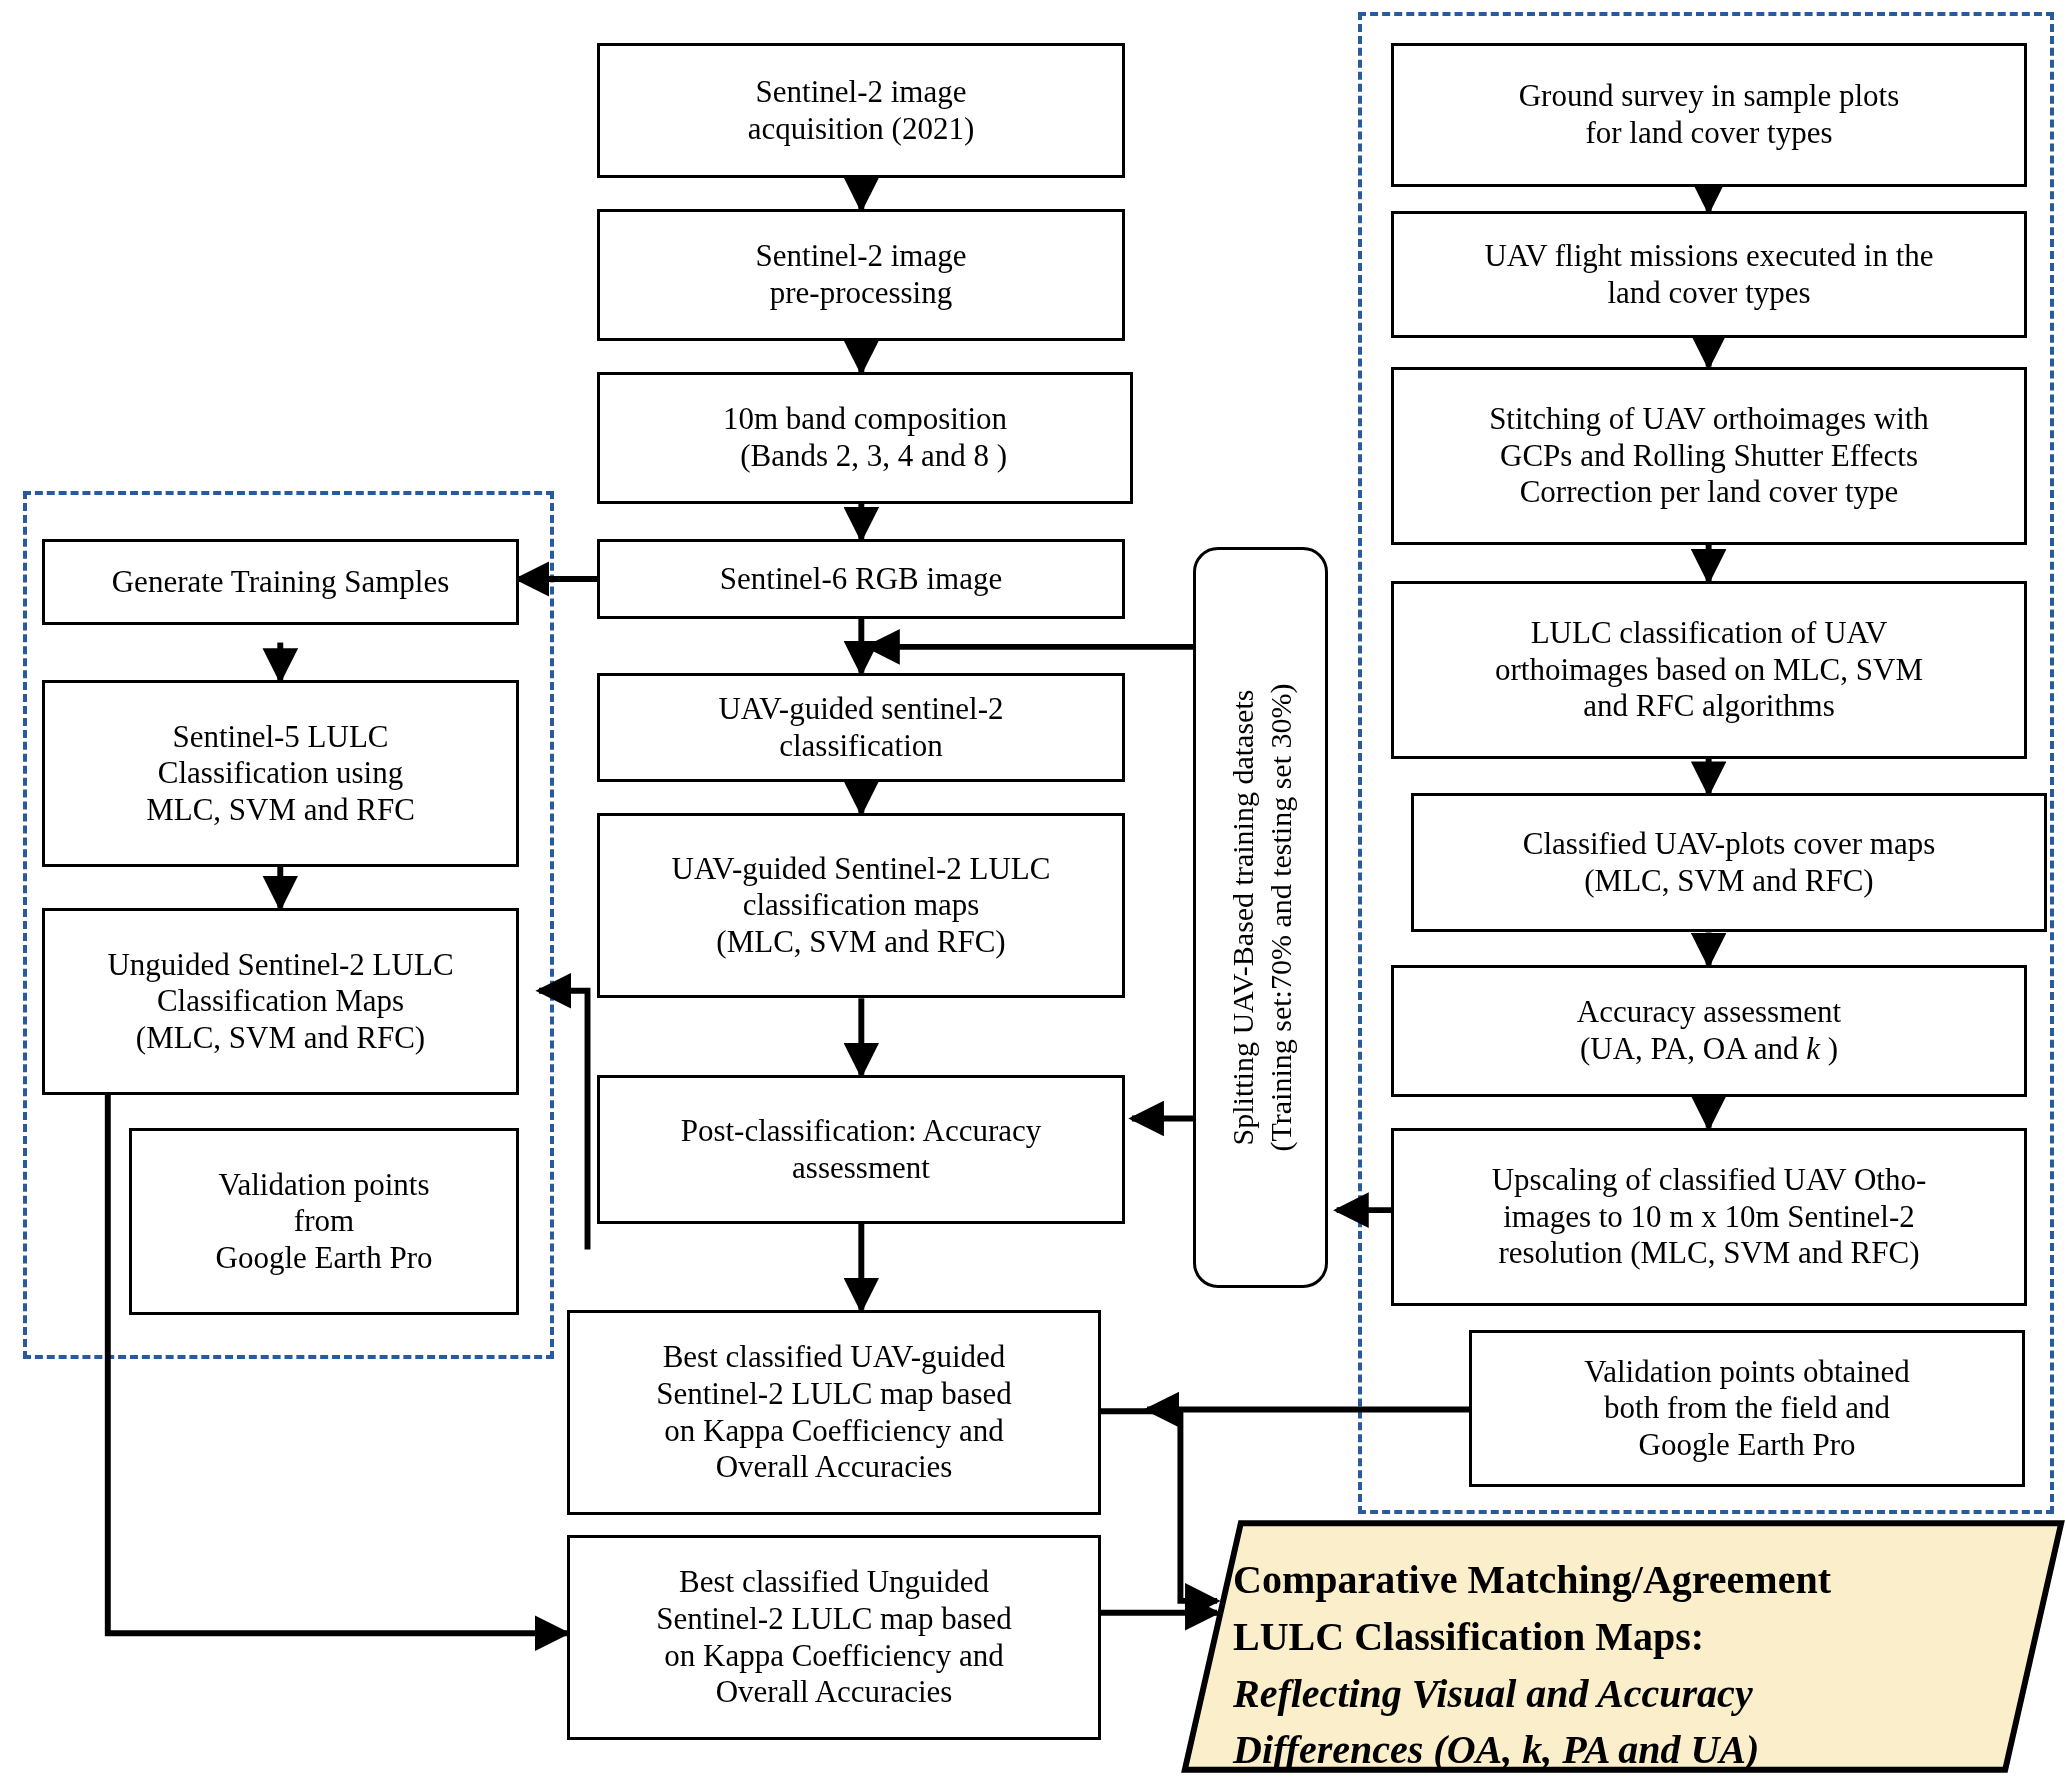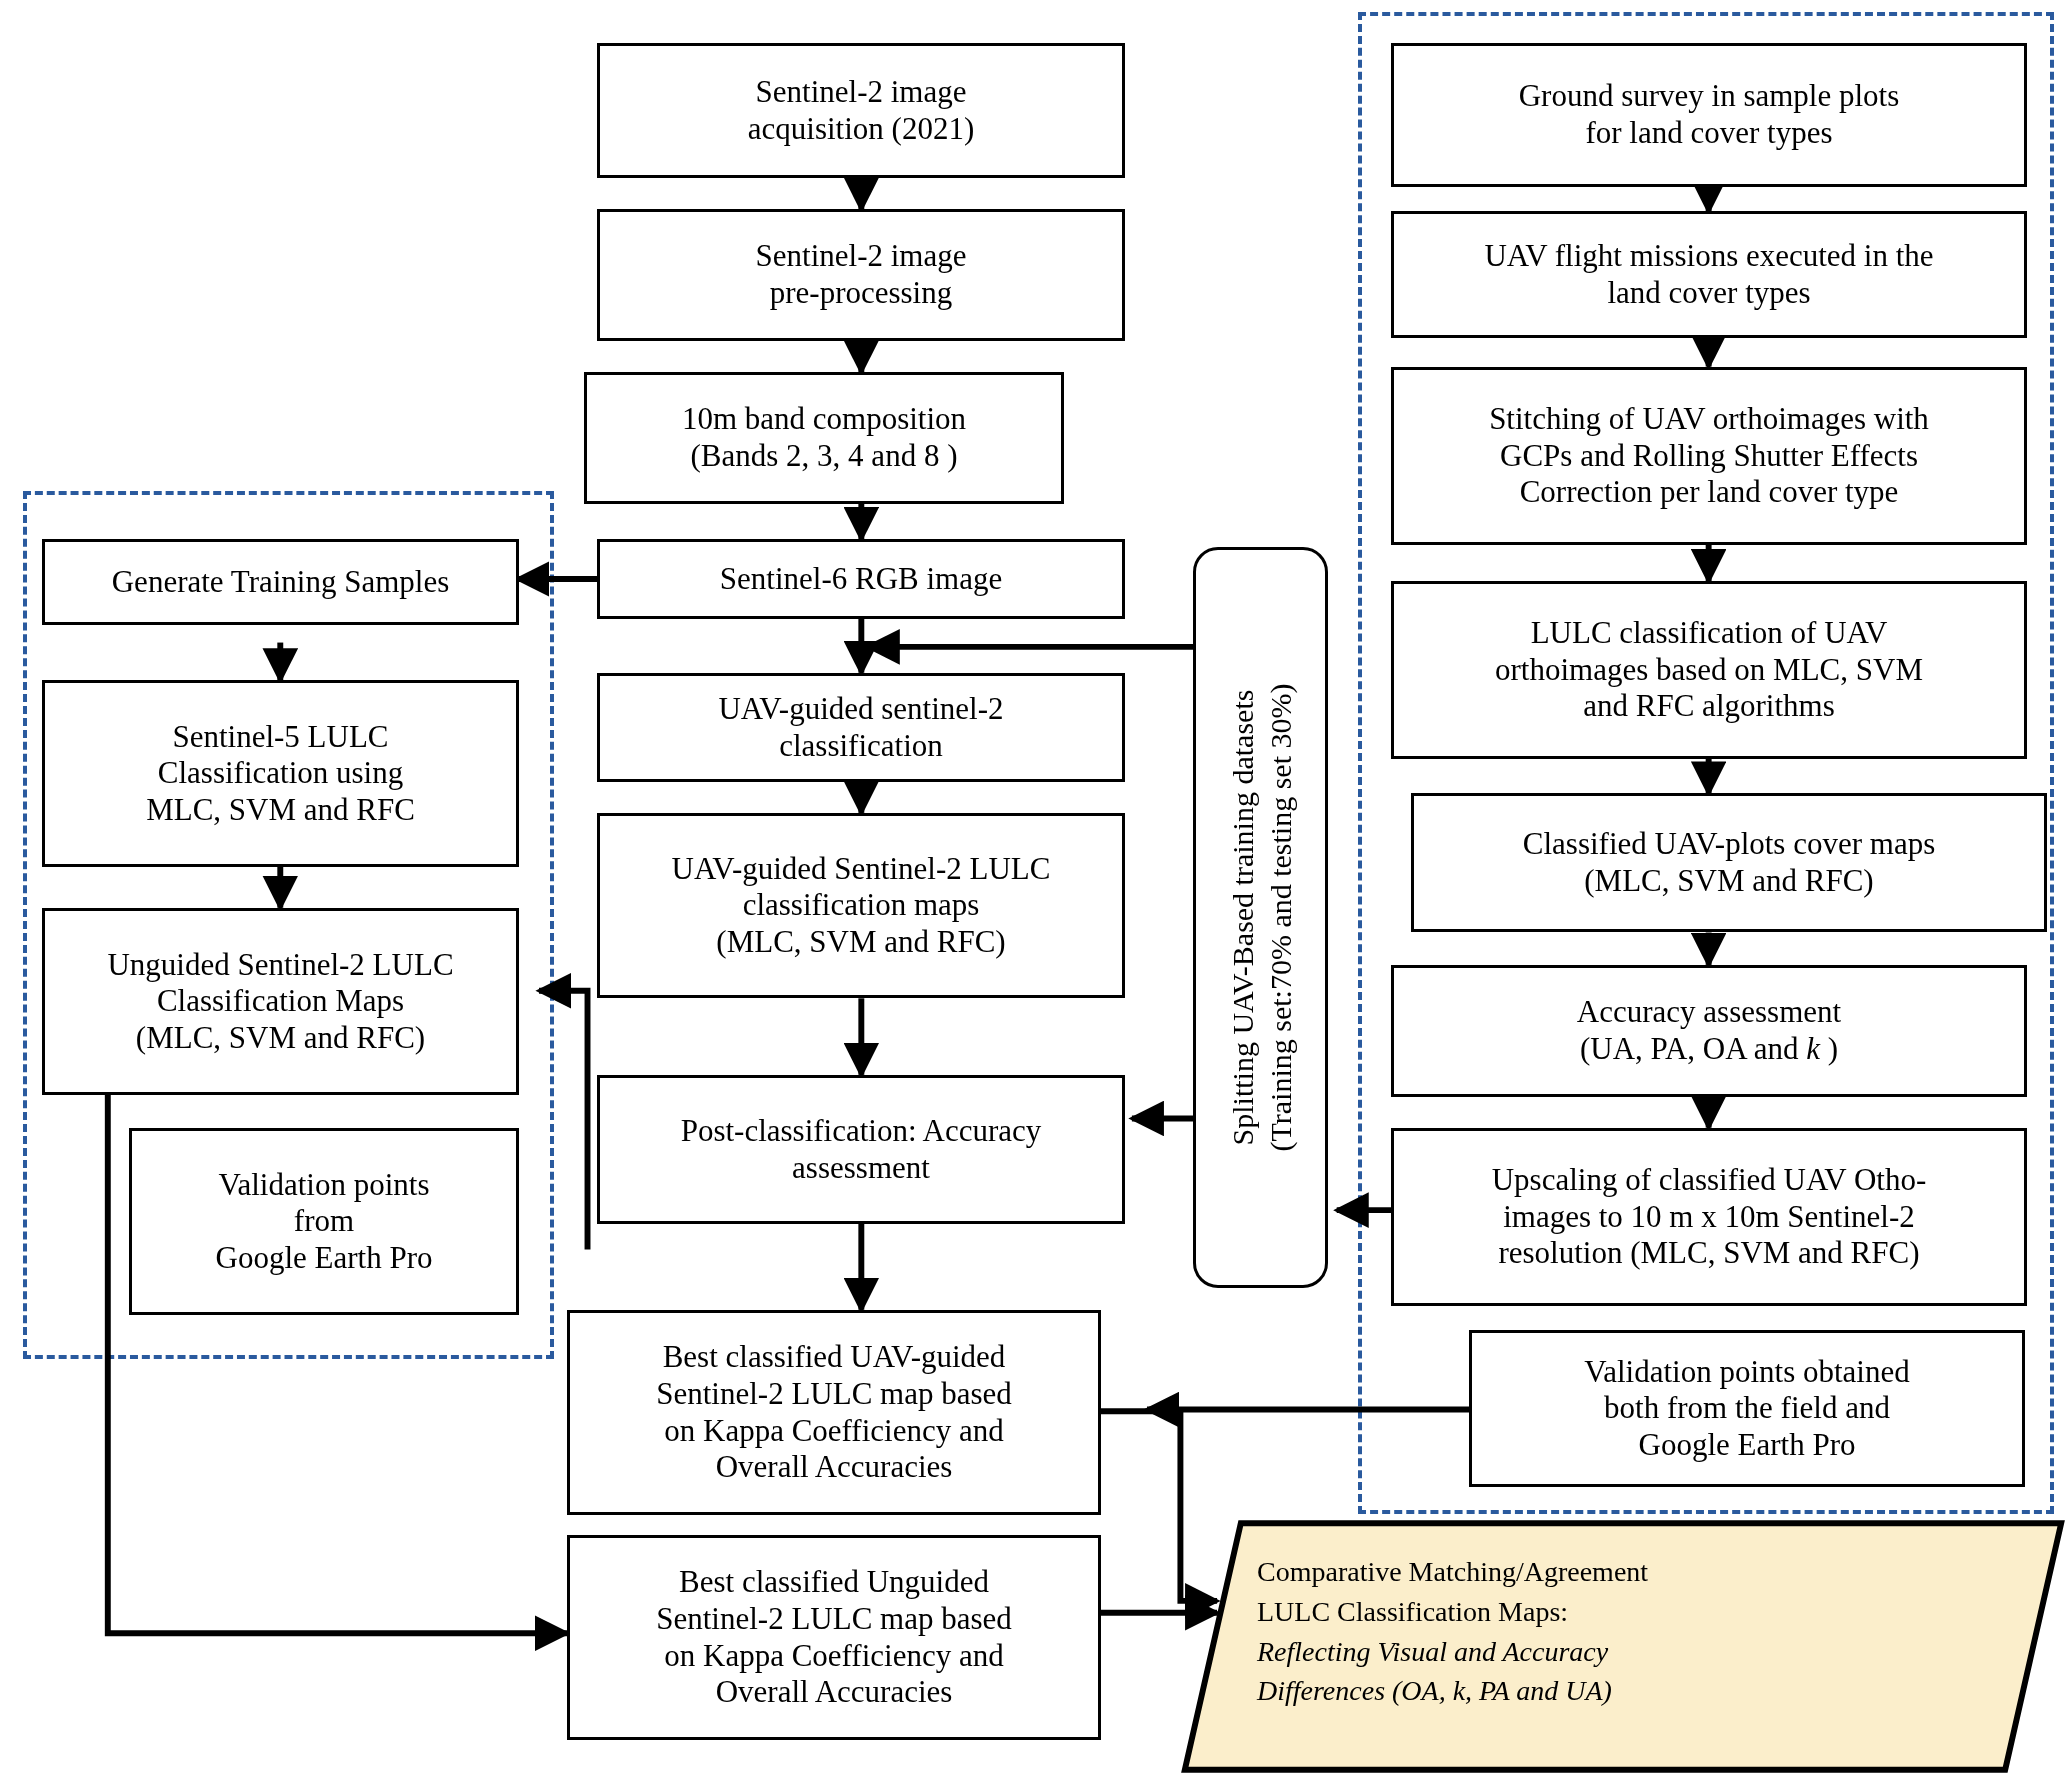--- a/index.html
+++ b/index.html
@@ -8,21 +8,21 @@
   svg.layer{position:absolute;left:0;top:0;width:2066px;height:1788px;overflow:visible;}
   .node{position:absolute;box-sizing:border-box;border:3.2px solid #000;background:#fff;
         display:flex;align-items:center;justify-content:center;text-align:center;
         font-size:31px;line-height:1.18;color:#000;padding:3.2px 5.4px;}
   .rot{position:absolute;box-sizing:border-box;border:3.2px solid #000;background:#fff;
        border-radius:25px;display:flex;align-items:center;justify-content:center;}
   .rot .inner{transform:rotate(-90deg);white-space:nowrap;text-align:center;
               font-size:30px;line-height:1.25;color:#000;}
   .para{position:absolute;}
   .para .txt{position:absolute;left:52px;top:32px;right:21.6px;
-             font-size:28px;line-height:1.42;color:#000;font-weight:normal;margin-left:24px;}
+             font-size:40px;line-height:1.42;color:#000;font-weight:bold;}
   .para .it{font-style:italic;}
   .dashbox{position:absolute;box-sizing:border-box;border:4.9px dashed #2a5a9e;background:transparent;}
   i.k{font-style:italic;}
 </style>
 </head>
 <body>
 
 <div id="stage">
 
   <div class="dashbox" style="left:22.6px;top:491px;width:531px;height:868px;"></div>
@@ -78,21 +78,21 @@
   <div class="node" style="left:597px;top:43px;width:528px;height:135px;">
     <span style="white-space:pre-line">Sentinel-2 image
 acquisition (2021)</span>
   </div>
 
   <div class="node" style="left:597px;top:209px;width:528px;height:132px;">
     <span style="white-space:pre-line">Sentinel-2  image
 pre-processing</span>
   </div>
 
-  <div class="node" style="left:584px;top:372px;width:480px;height:132px;">
+  <div class="node" style="left:597px;top:372px;width:536px;height:132px;text-align:right;">
     <span style="white-space:pre-line">10m band composition
 (Bands 2, 3, 4 and 8 )</span>
   </div>
 
   <div class="node" style="left:597px;top:539px;width:528px;height:80px;">
     <span style="white-space:pre-line">Sentinel-6 RGB image</span>
   </div>
 
   <div class="node" style="left:597px;top:673px;width:528px;height:109px;">
     <span style="white-space:pre-line">UAV-guided sentinel-2

